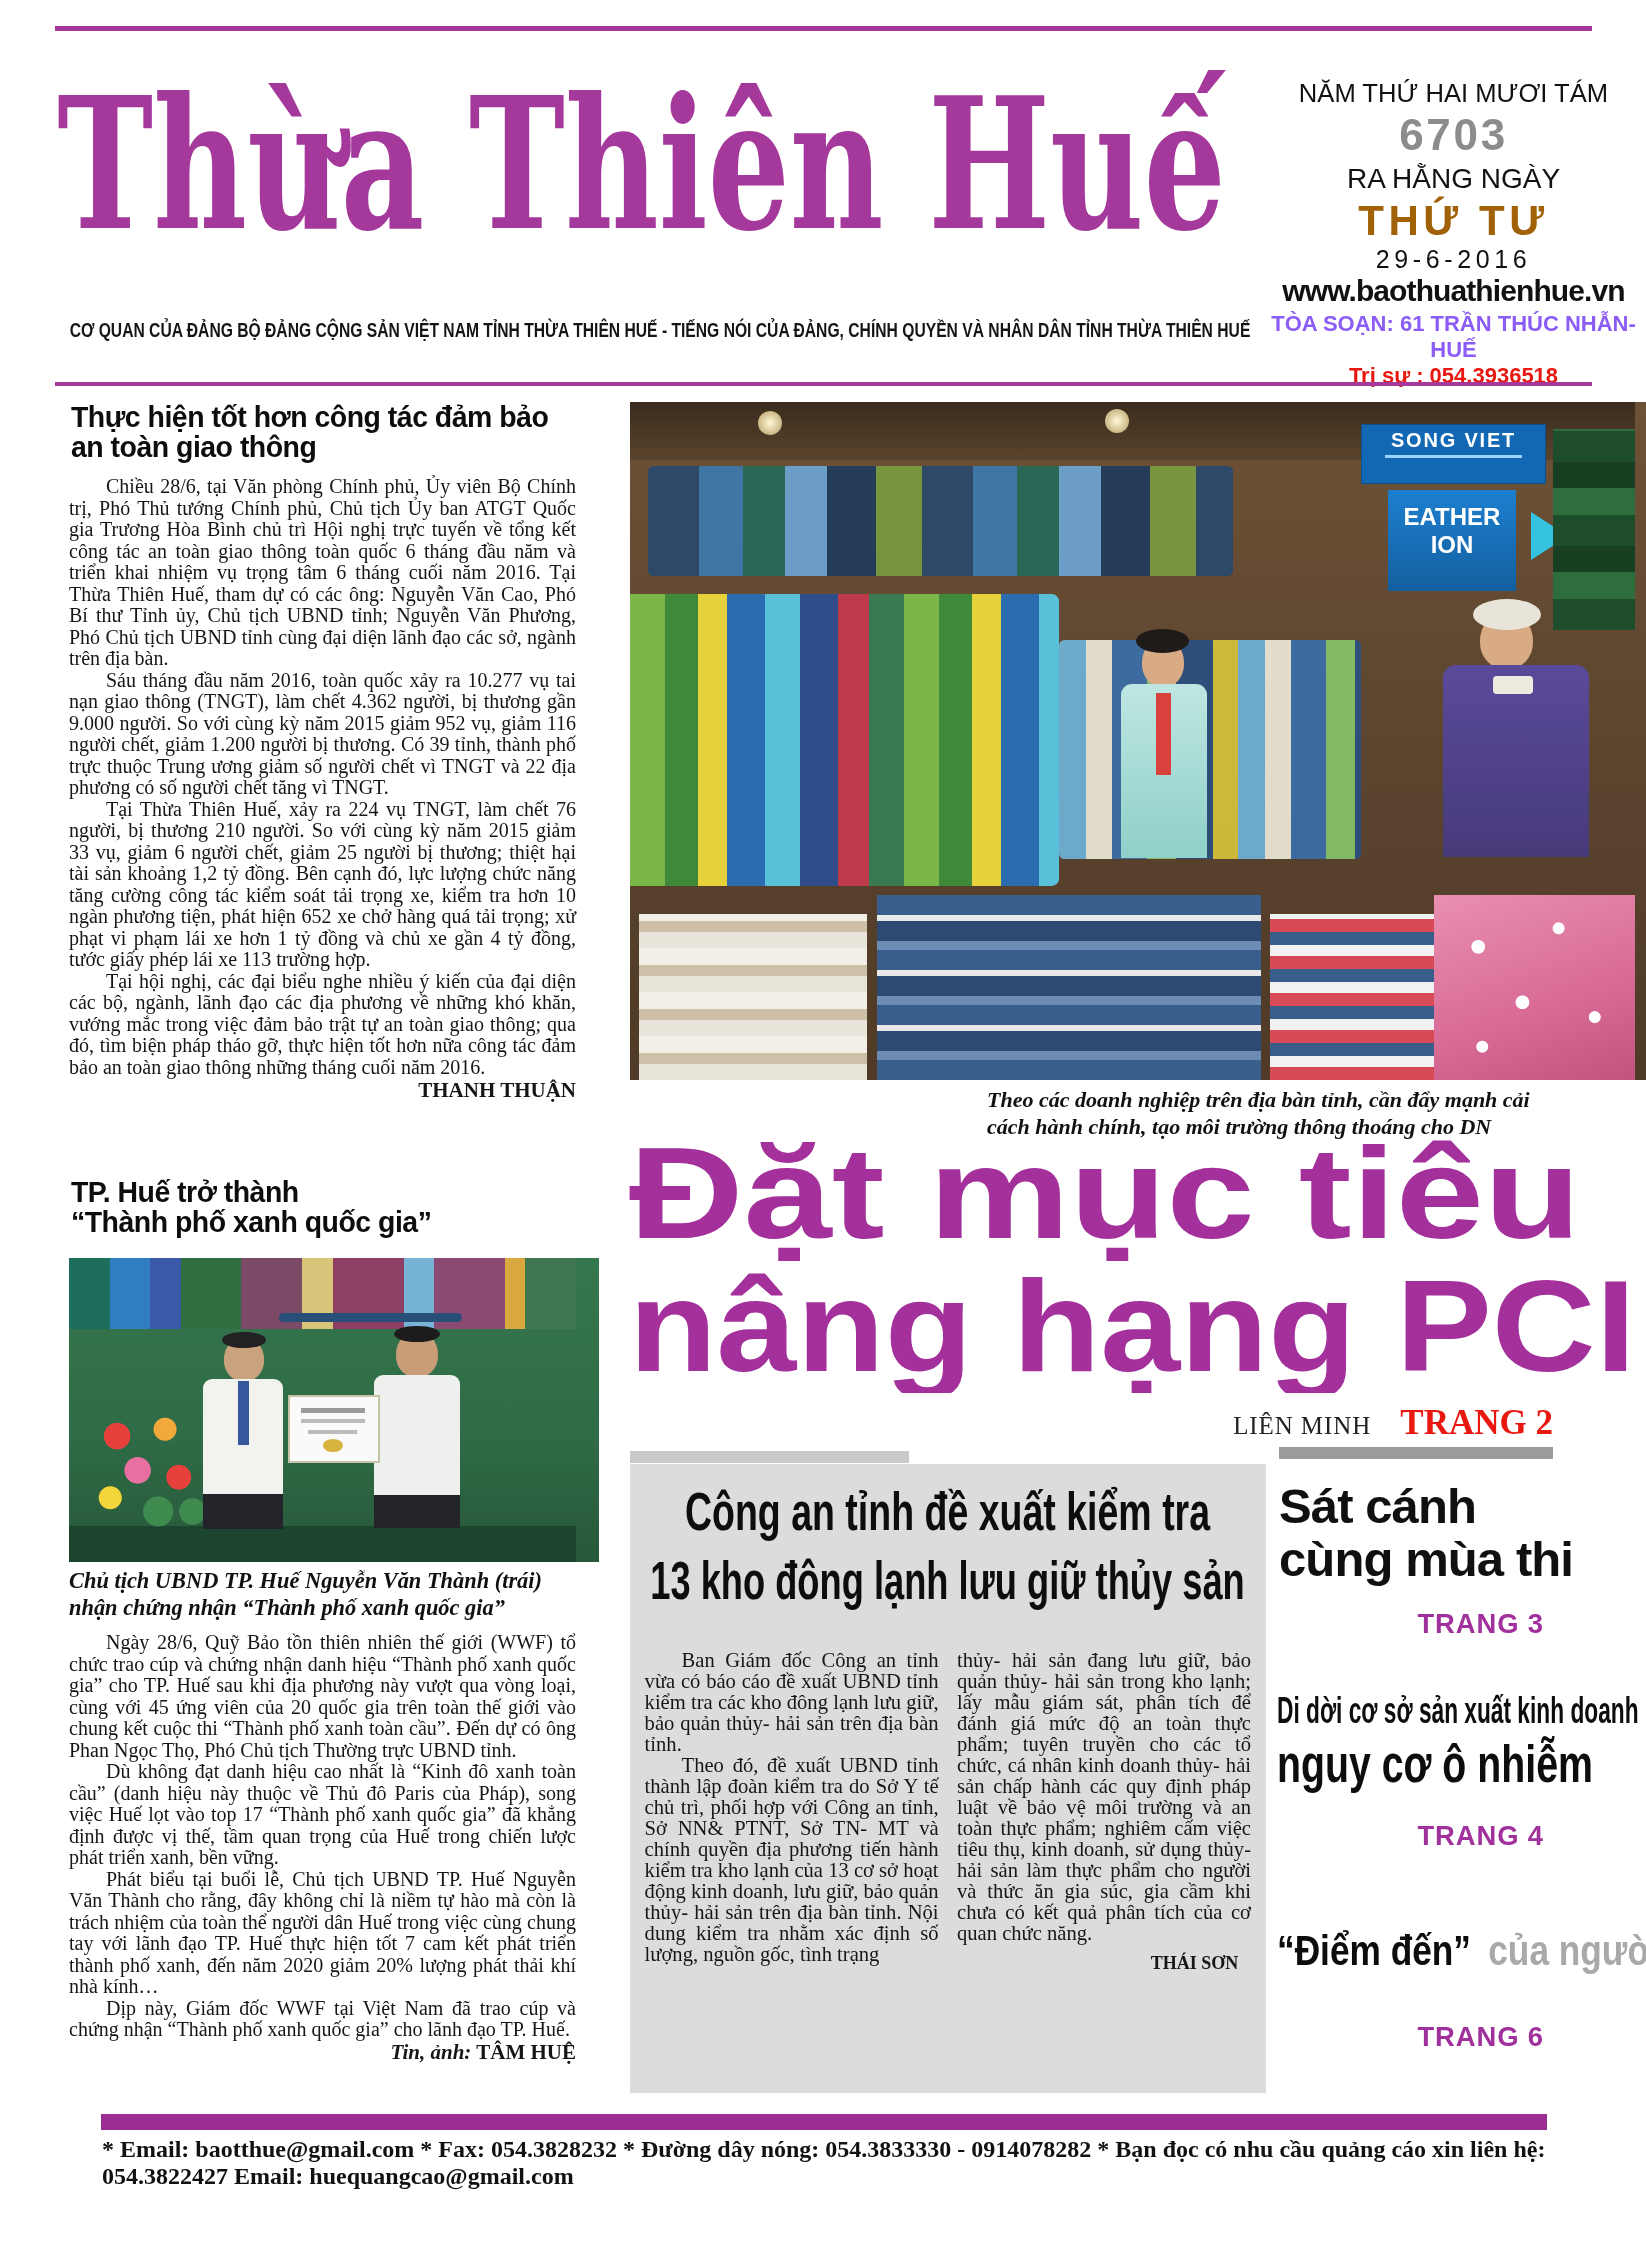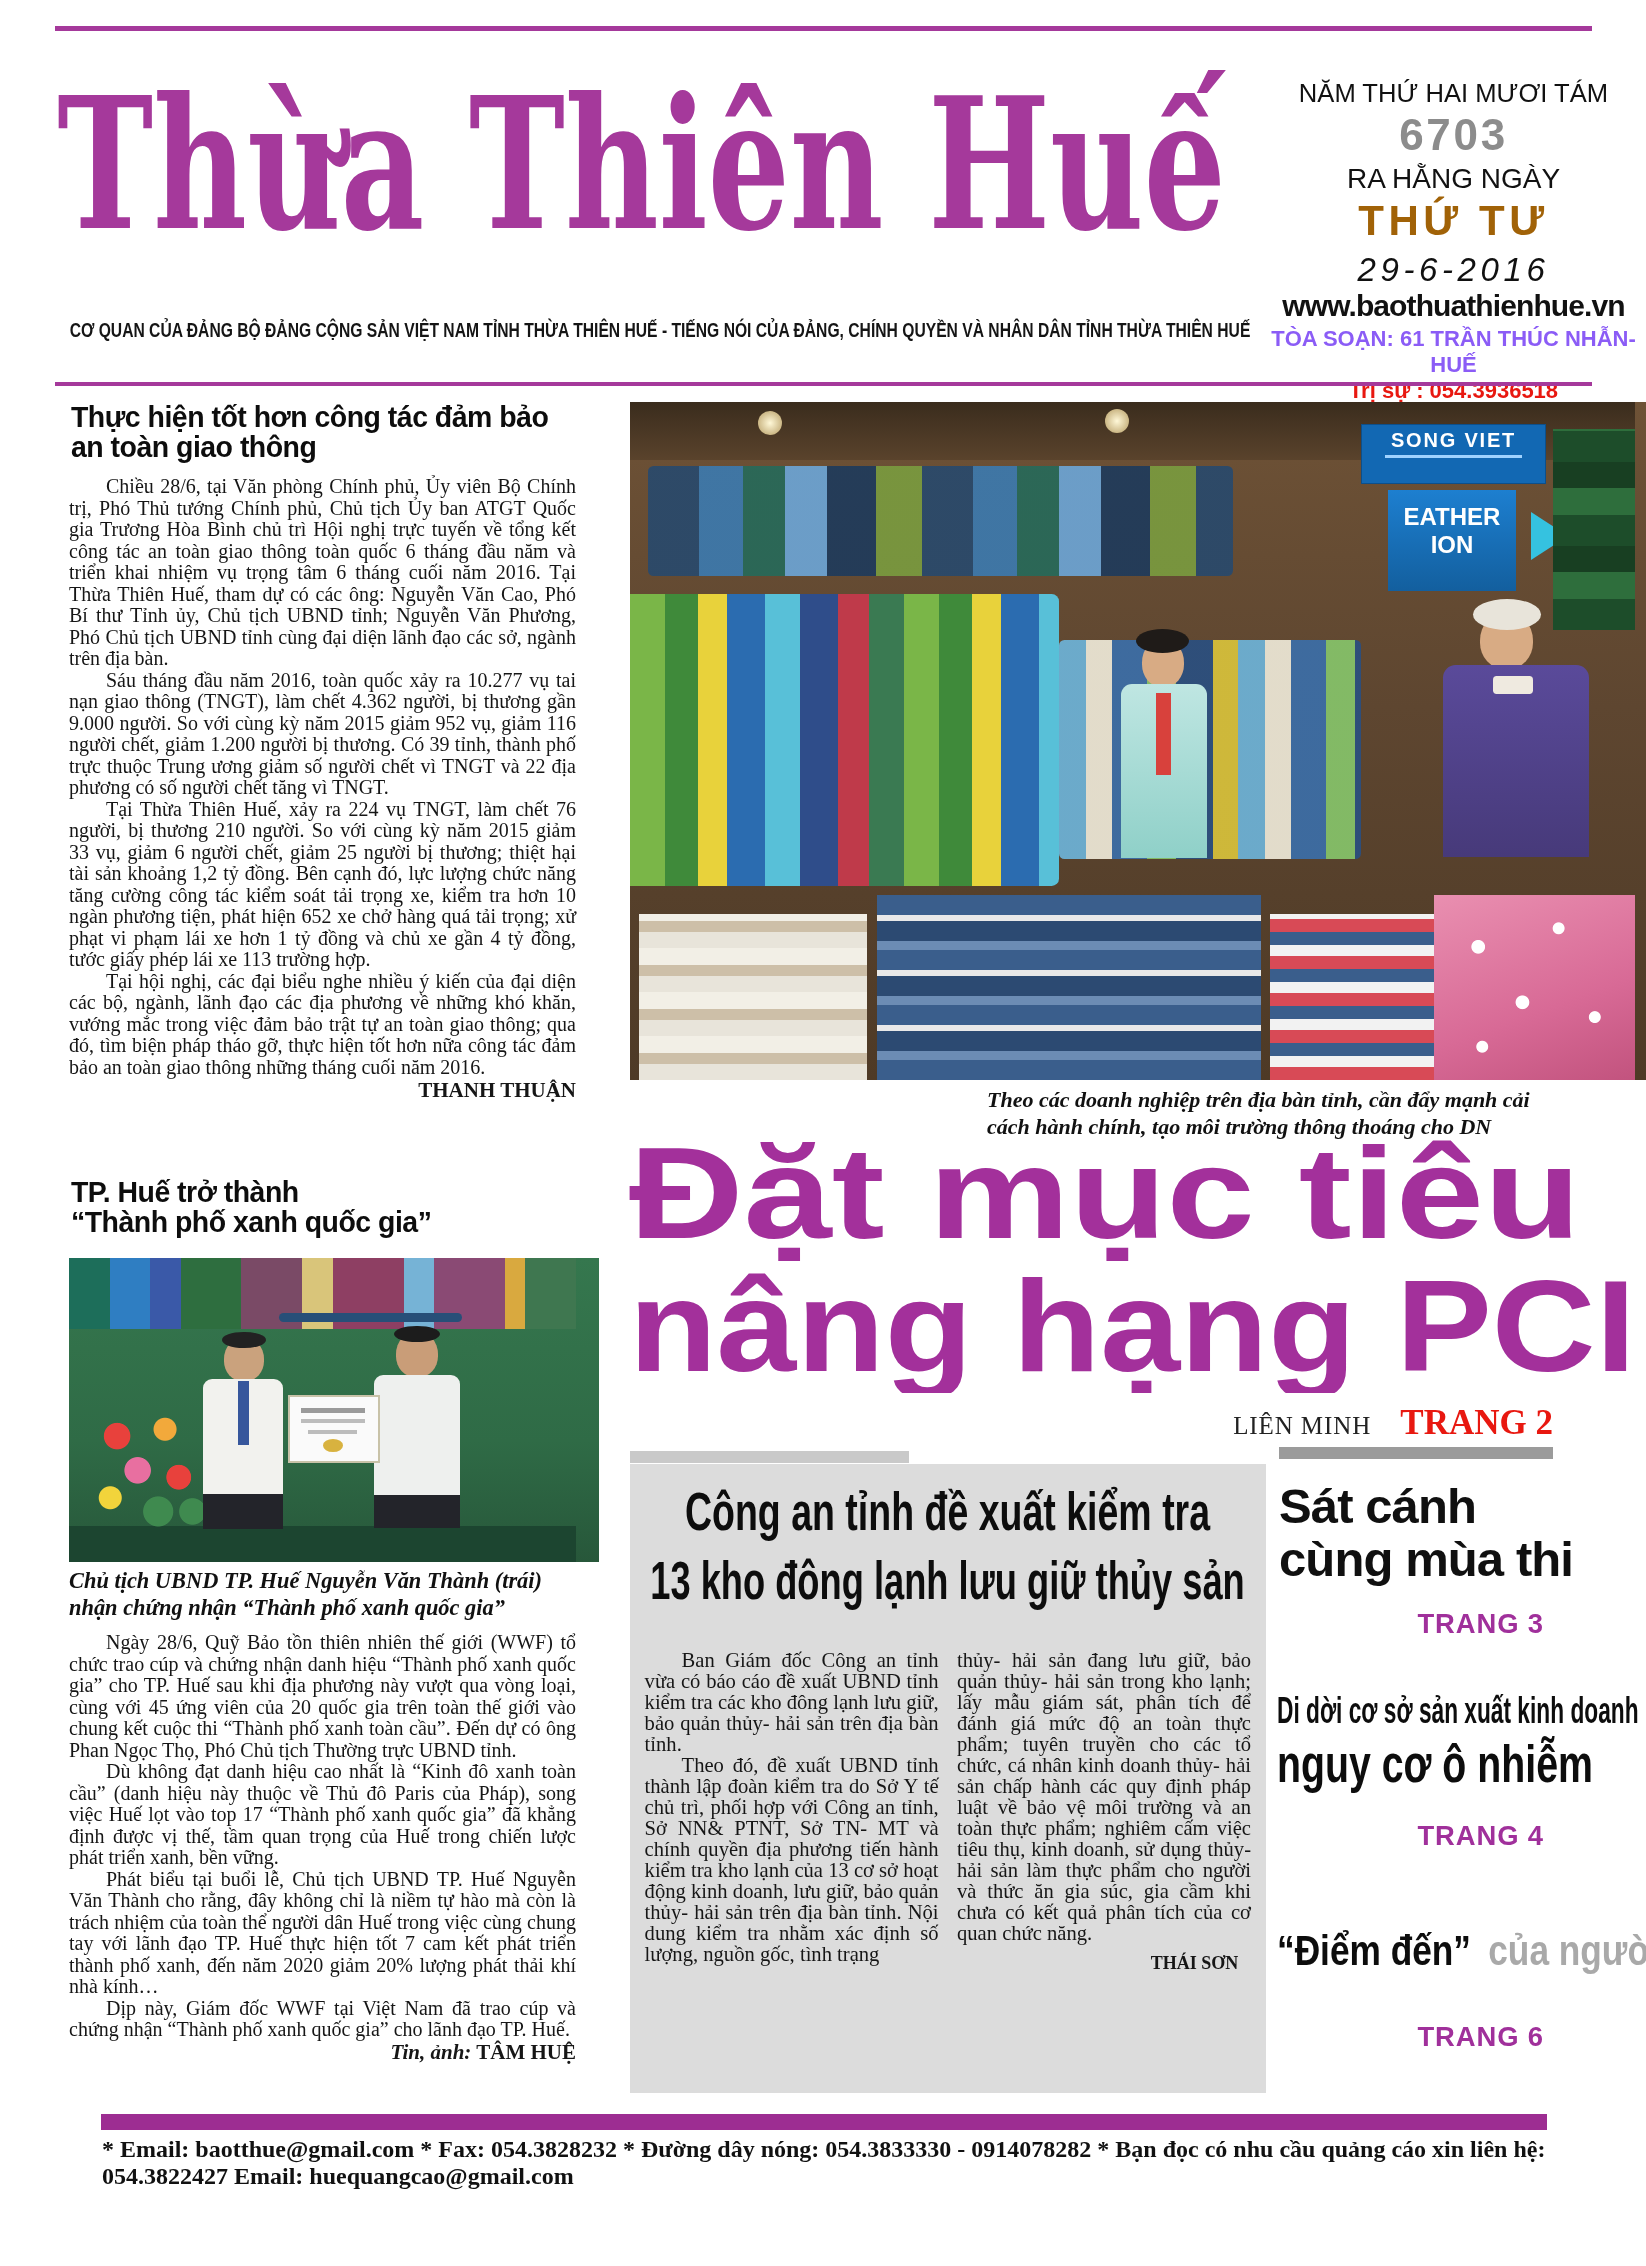--- a/index.html
+++ b/index.html
@@ -31,21 +31,21 @@
 
   <svg class="abs" style="left:57px;top:51px;" width="1192" height="199" viewBox="0 0 1305 218">
     <text x="0" y="194" textLength="1280" lengthAdjust="spacingAndGlyphs" style="font-family:'DejaVu Serif',serif;font-weight:bold;font-size:200px;fill:#a5399b;">Thừa Thiên Huế</text>
   </svg>
 
   <div class="abs" style="left:1266px;top:79px;width:375px;">
     <div class="info-line" style="font-size:25.6px;">NĂM THỨ HAI MƯƠI TÁM</div>
     <div class="info-line" style="font-size:44px;font-weight:bold;color:#8c8c8c;letter-spacing:2.7px;margin-top:1.8px;">6703</div>
     <div class="info-line" style="font-size:28px;margin-top:3.7px;">RA HẰNG NGÀY</div>
     <div class="info-line" style="font-size:42px;font-weight:bold;color:#a16207;letter-spacing:4.6px;margin-top:1.8px;">THỨ TƯ</div>
-    <div class="info-line" style="font-size:33px;letter-spacing:4.6px;margin-top:6px;font-style:italic;">29-6-2016</div>
+    <div class="info-line" style="font-size:25px;letter-spacing:4.6px;margin-top:0;">29-6-2016</div>
     <div class="info-line" style="font-size:30px;font-weight:bold;letter-spacing:-0.9px;">www.baothuathienhue.vn</div>
     <div class="info-line" style="font-size:22px;font-weight:bold;color:#8b5cf6;margin-top:2.7px;">TÒA SOẠN: 61 TRẦN THÚC NHẪN-HUẾ</div>
     <div class="info-line" style="font-size:22px;font-weight:bold;color:#e81810;">Trị sự : 054.3936518</div>
   </div>
 
   <svg class="abs" style="left:66px;top:312px;" width="1188" height="35" viewBox="0 0 1300 38">
     <text x="650" y="27" text-anchor="middle" textLength="1292" lengthAdjust="spacingAndGlyphs" style="font-family:'Liberation Sans',sans-serif;font-weight:bold;font-size:21.5px;fill:#151515;">CƠ QUAN CỦA ĐẢNG BỘ ĐẢNG CỘNG SẢN VIỆT NAM TỈNH THỪA THIÊN HUẾ - TIẾNG NÓI CỦA ĐẢNG, CHÍNH QUYỀN VÀ NHÂN DÂN TỈNH THỪA THIÊN HUẾ</text>
   </svg>
 
   <div class="abs rule" style="left:55px;top:382px;width:1537px;height:3.7px;"></div>

